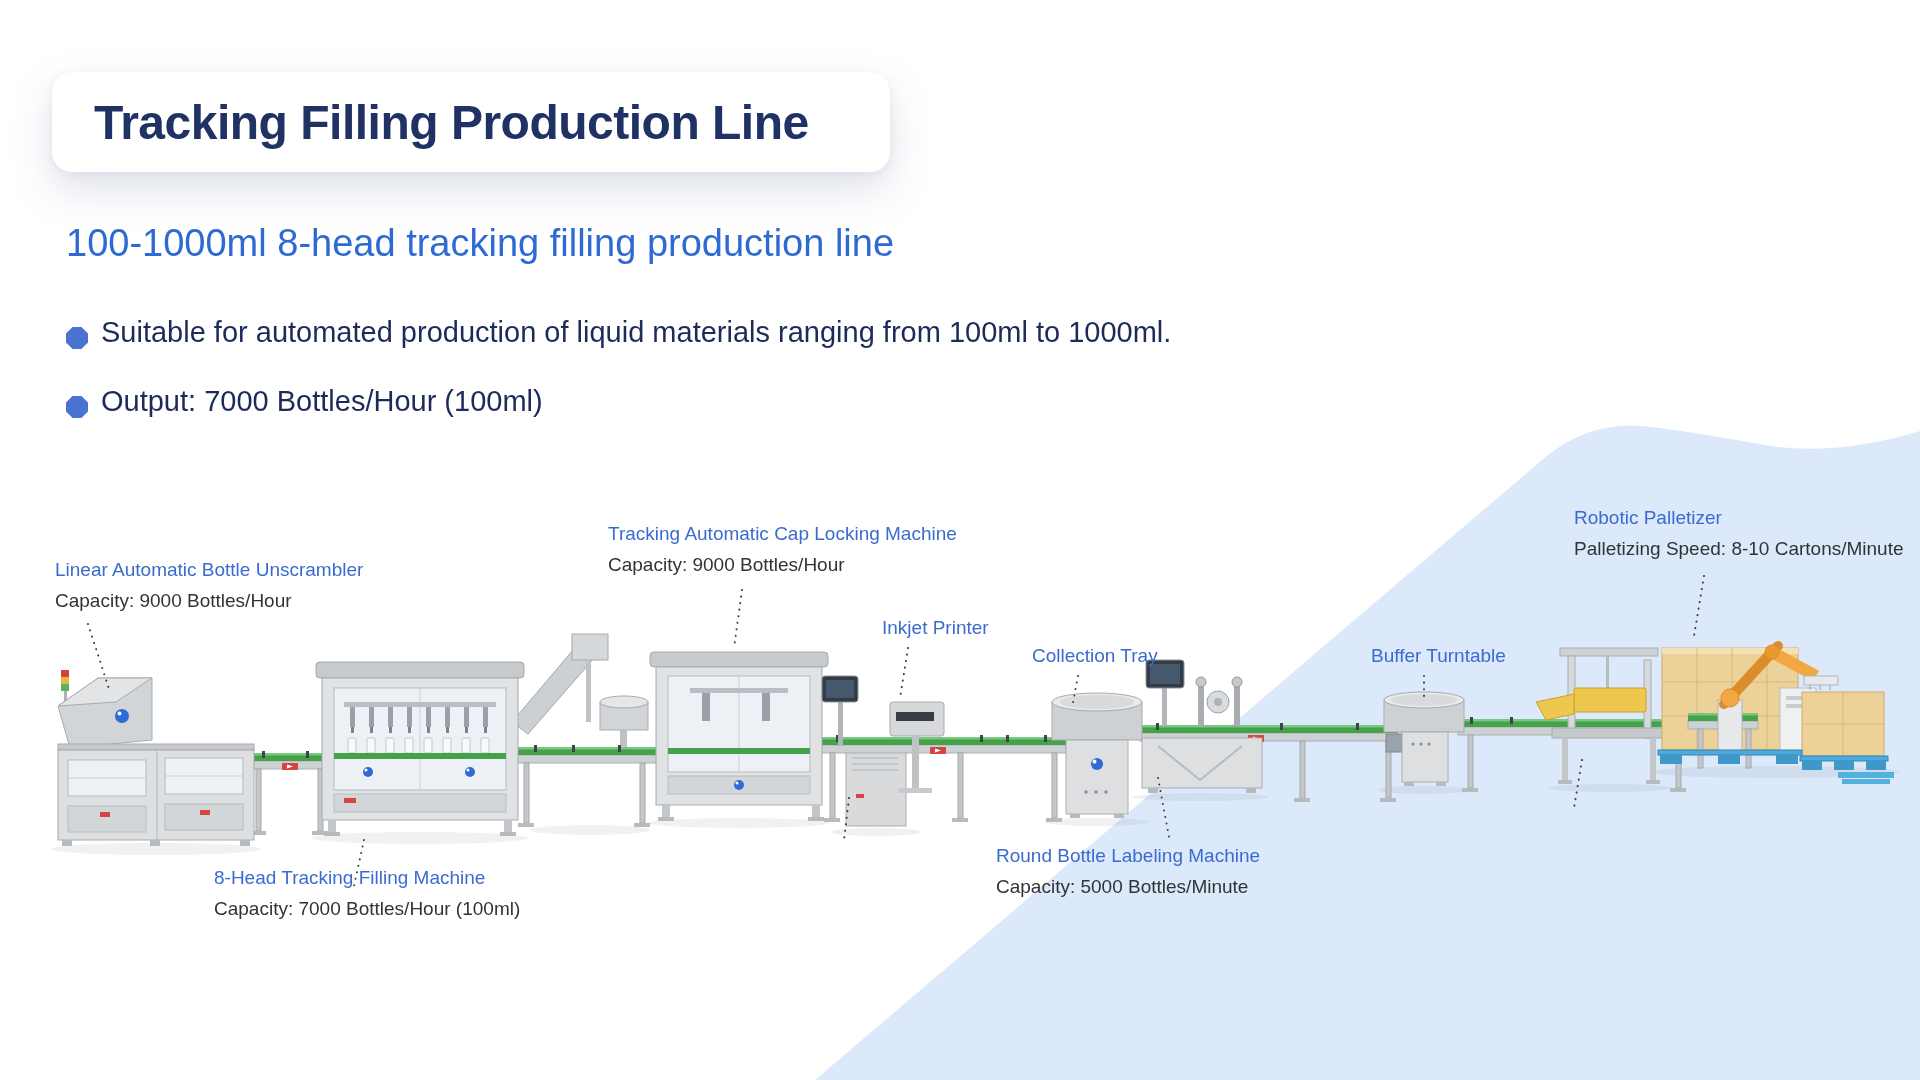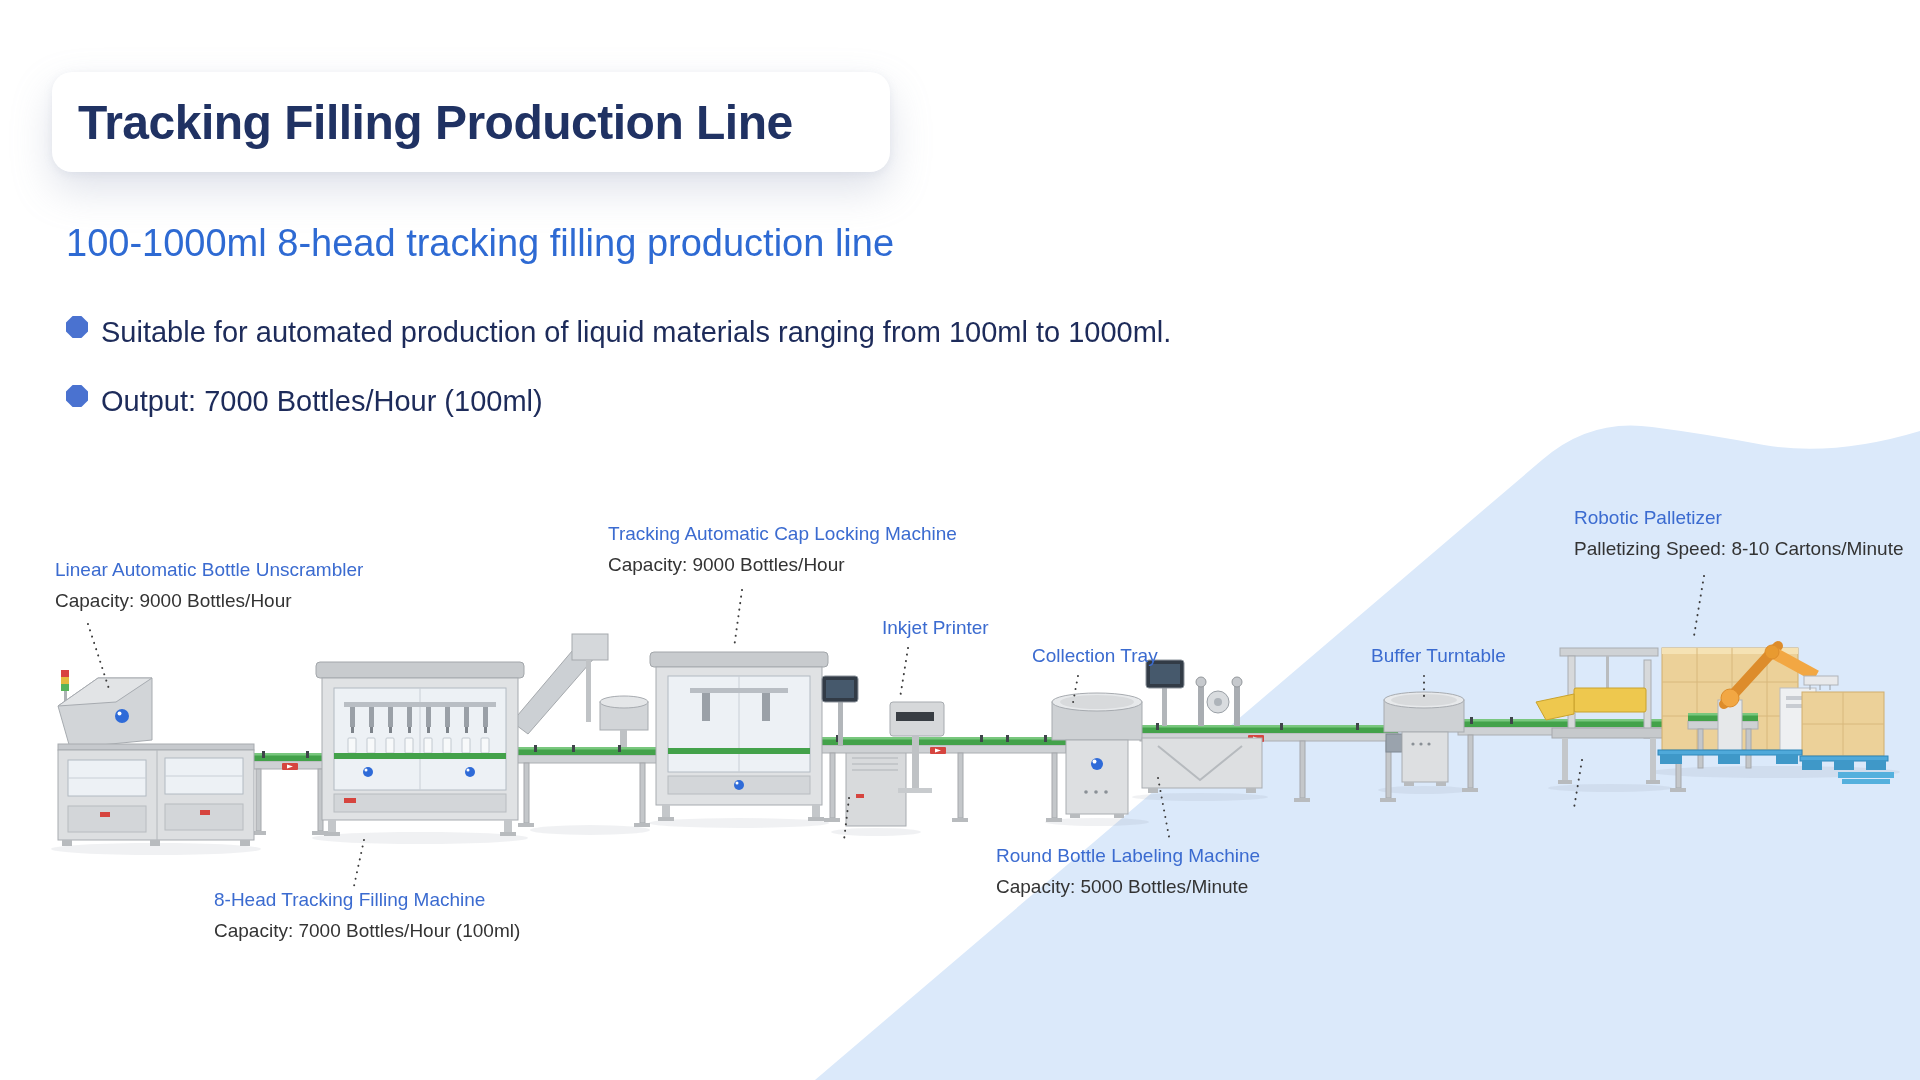--- a/index.html
+++ b/index.html
@@ -2,26 +2,26 @@
 <html><head>
 <meta charset="utf-8">
 <style>
   html,body{margin:0;padding:0;background:#fff;}
   .stage{position:relative;width:1920px;height:1080px;overflow:hidden;background:#ffffff;
          font-family:"Liberation Sans",sans-serif;}
   .svg-layer{position:absolute;left:0;top:0;width:1920px;height:1080px;}
 
   .title-card{position:absolute;left:52px;top:72px;width:838px;height:100px;background:#ffffff;
     border-radius:20px;box-shadow:0 18px 40px rgba(150,160,185,.30),0 2px 8px rgba(150,160,185,.15);
-    display:flex;align-items:center;padding-left:26px;box-sizing:border-box;}
+    display:flex;align-items:center;padding-left:42px;box-sizing:border-box;}
   .title-card h1{margin:0;font-size:48px;font-weight:600;color:#203263;letter-spacing:-0.5px;}
 
   .subtitle{position:absolute;left:66px;top:222px;font-size:38px;font-weight:500;color:#2e6ad3;}
 
-  .bullet-row{position:absolute;left:66px;display:flex;align-items:flex-start;gap:13px;}
+  .bullet-row{position:absolute;left:66px;display:flex;align-items:flex-end;gap:13px;}
   .bullet-row.b1{top:316px}
   .bullet-row.b2{top:385px}
   .octagon{width:22px;height:22px;background:#4a72d0;flex:none;
     clip-path:polygon(30% 0,70% 0,100% 30%,100% 70%,70% 100%,30% 100%,0 70%,0 30%);}
   .bullet-text{font-size:29px;color:#1d2b5a;}
 
   .m-label{position:absolute;font-size:19px;line-height:1;}
   .m-name{color:#3b6bd0;font-weight:500;margin-bottom:12px;}
   .m-spec{color:#333333;}
 </style>
@@ -391,21 +391,21 @@
   <div class="m-label" style="left:1371px;top:646px">
     <div class="m-name">Buffer Turntable</div>
   </div>
 
   <div class="m-label" style="left:1574px;top:508px">
     <div class="m-name">Robotic Palletizer</div>
     <div class="m-spec">Palletizing Speed: 8-10 Cartons/Minute</div>
   </div>
 
 
-  <div class="m-label" style="left:214px;top:890px">
+  <div class="m-label" style="left:214px;top:868px">
     <div class="m-name">8-Head Tracking Filling Machine</div>
     <div class="m-spec">Capacity: 7000 Bottles/Hour (100ml)</div>
   </div>
 
   <div class="m-label" style="left:996px;top:846px">
     <div class="m-name">Round Bottle Labeling Machine</div>
     <div class="m-spec">Capacity: 5000 Bottles/Minute</div>
   </div>
 
 

